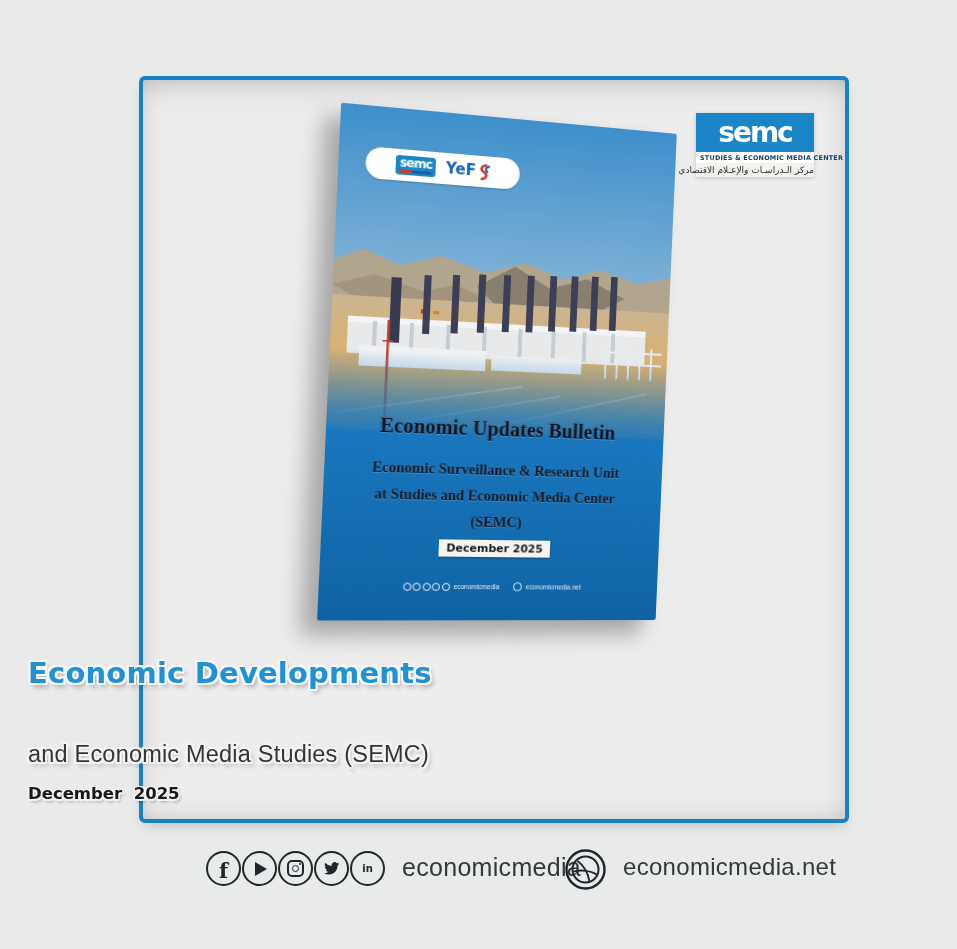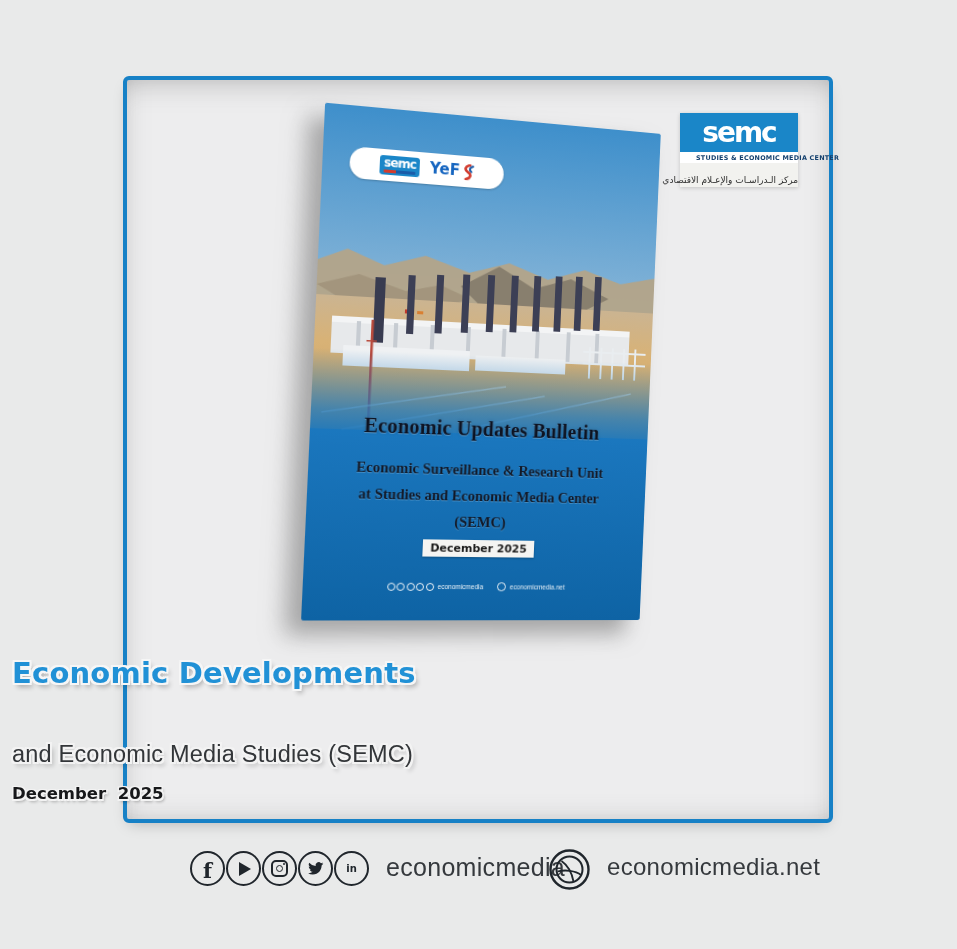--- a/index.html
+++ b/index.html
@@ -11,21 +11,21 @@
     --icon-dark:#20262c;
     --text-dark:#35393d;
   }
   *{margin:0;padding:0;box-sizing:border-box;}
   html,body{width:957px;height:949px;overflow:hidden;}
   body{
     background:var(--page-bg);
     font-family:"Liberation Sans", sans-serif;
     position:relative;
   }
-  .stage{position:absolute;inset:0;}
+  .stage{position:absolute;inset:0;margin-left:16px;}
 
   
   .frame{
     position:absolute;left:123px;top:76px;width:710px;height:747px;
     border:4px solid var(--frame-border);
     border-radius:6px;
     background:#ededee;
     box-shadow:
       inset 0 22px 28px -20px rgba(120,120,120,.45),
       inset 0 -18px 24px -20px rgba(120,120,120,.35),
@@ -40,25 +40,25 @@
     box-shadow:0 1px 4px rgba(0,0,0,.18);
     font-family:"DejaVu Sans", sans-serif;
   }
   .corner-logo .blue-box{
     background:var(--logo-blue);height:39px;display:flex;align-items:center;justify-content:center;
     color:#fff;font-weight:bold;font-size:28px;letter-spacing:-2px;line-height:1;
     text-transform:lowercase;
   }
   .corner-logo .eng{
     background:#ffffff;color:#14406e;font-size:6.4px;font-weight:bold;
-    letter-spacing:.25px;text-align:right;padding:2px 16px 1px;white-space:nowrap;
+    letter-spacing:.25px;text-align:right;padding:2px 4px 1px;white-space:nowrap;
   }
   .corner-logo .ar{
     background:#f2f2ef;color:#2d2d2d;font-size:9px;text-align:right;
-    padding:12px 0 2px;direction:rtl;white-space:nowrap;
+    padding:2px 0 2px;direction:rtl;white-space:nowrap;
   }
 
   
   .booklet{
     position:absolute;left:317px;top:118px;width:340px;height:502px;
     transform:perspective(700px) rotateY(7.5deg) rotate(2.6deg);
     transform-origin:50% 50%;
     filter:drop-shadow(-15px 14px 11px rgba(105,105,105,.55));
   }
   .cover{

